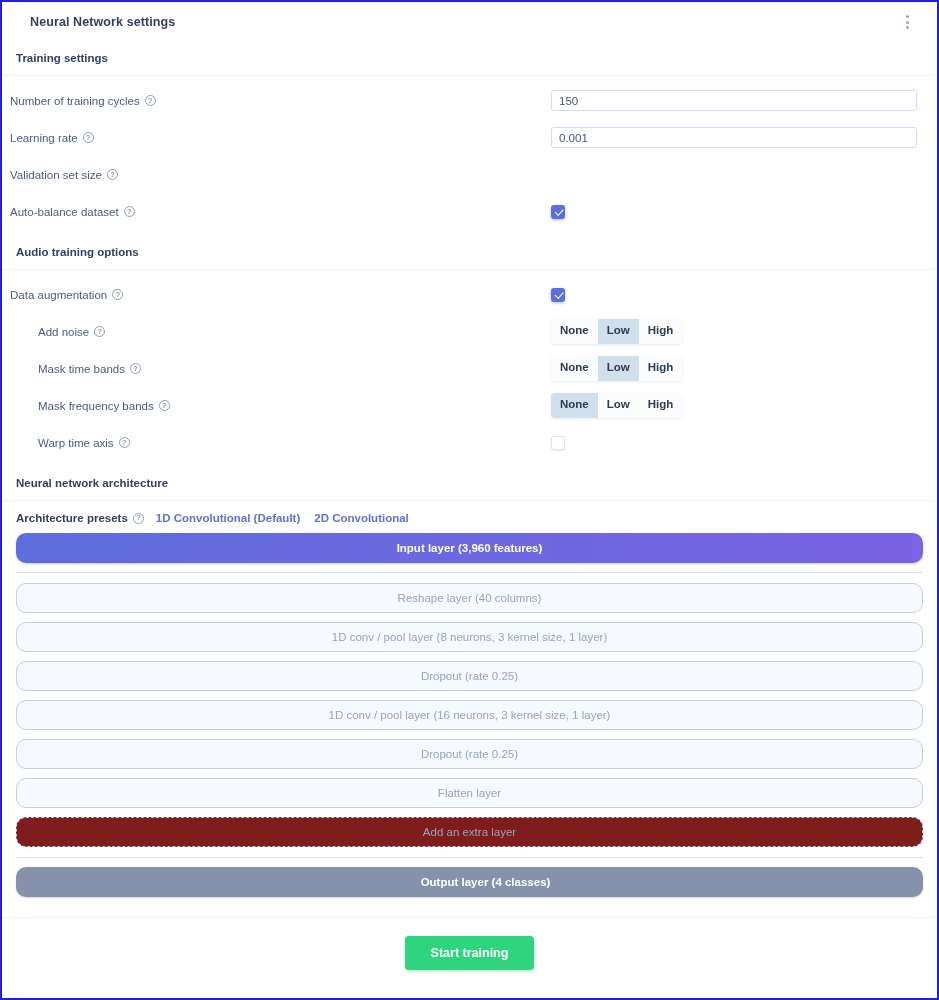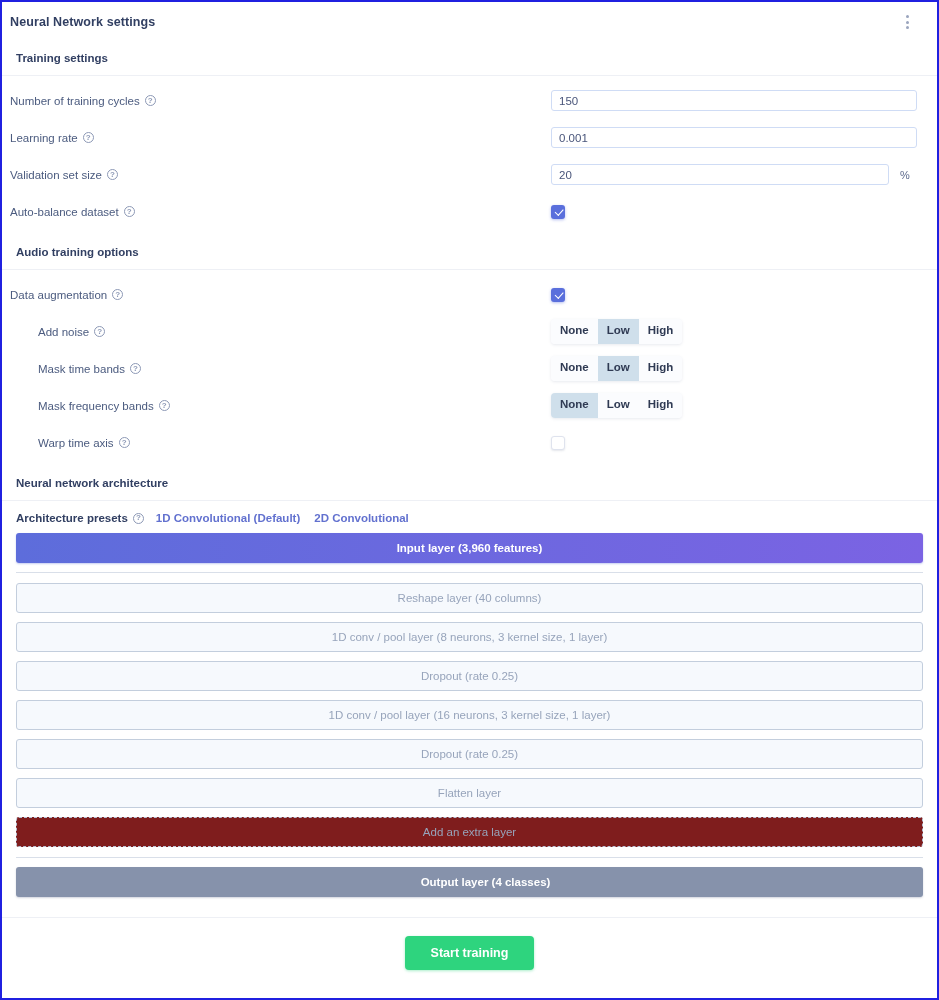--- a/index.html
+++ b/index.html
@@ -18,21 +18,21 @@
     border: 2px solid #2020e0;
     background: #fff;
     position: relative;
     overflow: hidden;
   }
 
   
   .card-header {
     height: 40px;
     display: flex; align-items: center;
-    padding: 0 12px 0 8px;
+    padding: 0 12px 0 28px;
     position: relative;
   }
   .card-title {
     font-size: 12.5px;
     font-weight: bold;
     color: #313f62;
     letter-spacing: .1px;
   }
   .kebab-menu {
     position: absolute;
@@ -186,21 +186,21 @@
     color: #6271cf;
     cursor: pointer;
     margin-right: 8px;
     text-decoration: none;
   }
 
   .layers-wrap { padding: 0 14px 0 14px; }
 
   .layer-bar {
     height: 30px;
-    border-radius: 3px;
+    border-radius: 10px;
     display: flex;
     align-items: center;
     justify-content: center;
     font-size: 11.5px;
     margin-bottom: 9px;
   }
   .layer-input {
     background: linear-gradient(90deg, #5d6ddb 0%, #7b63e3 100%);
     color: #fff;
     font-weight: bold;
@@ -291,24 +291,20 @@
     <div class="row-control">
       <input class="text-input w-full" type="text" value="0.001" style="">
     </div>
   </div>
 
   <div class="form-row">
     <div class="row-label">
       <span>Validation set size</span>
       <span class="help-icon">?</span>
     </div>
-    <div class="row-control">
-      <input class="text-input w-pct" type="text" value="20" style="">
-      <span class="unit-label">%</span>
-    </div>
   </div>
 
   <div class="form-row">
     <div class="row-label">
       <span>Auto-balance dataset</span>
       <span class="help-icon">?</span>
     </div>
     <div class="row-control">
       <span class="cbx checked"></span>
     </div>

